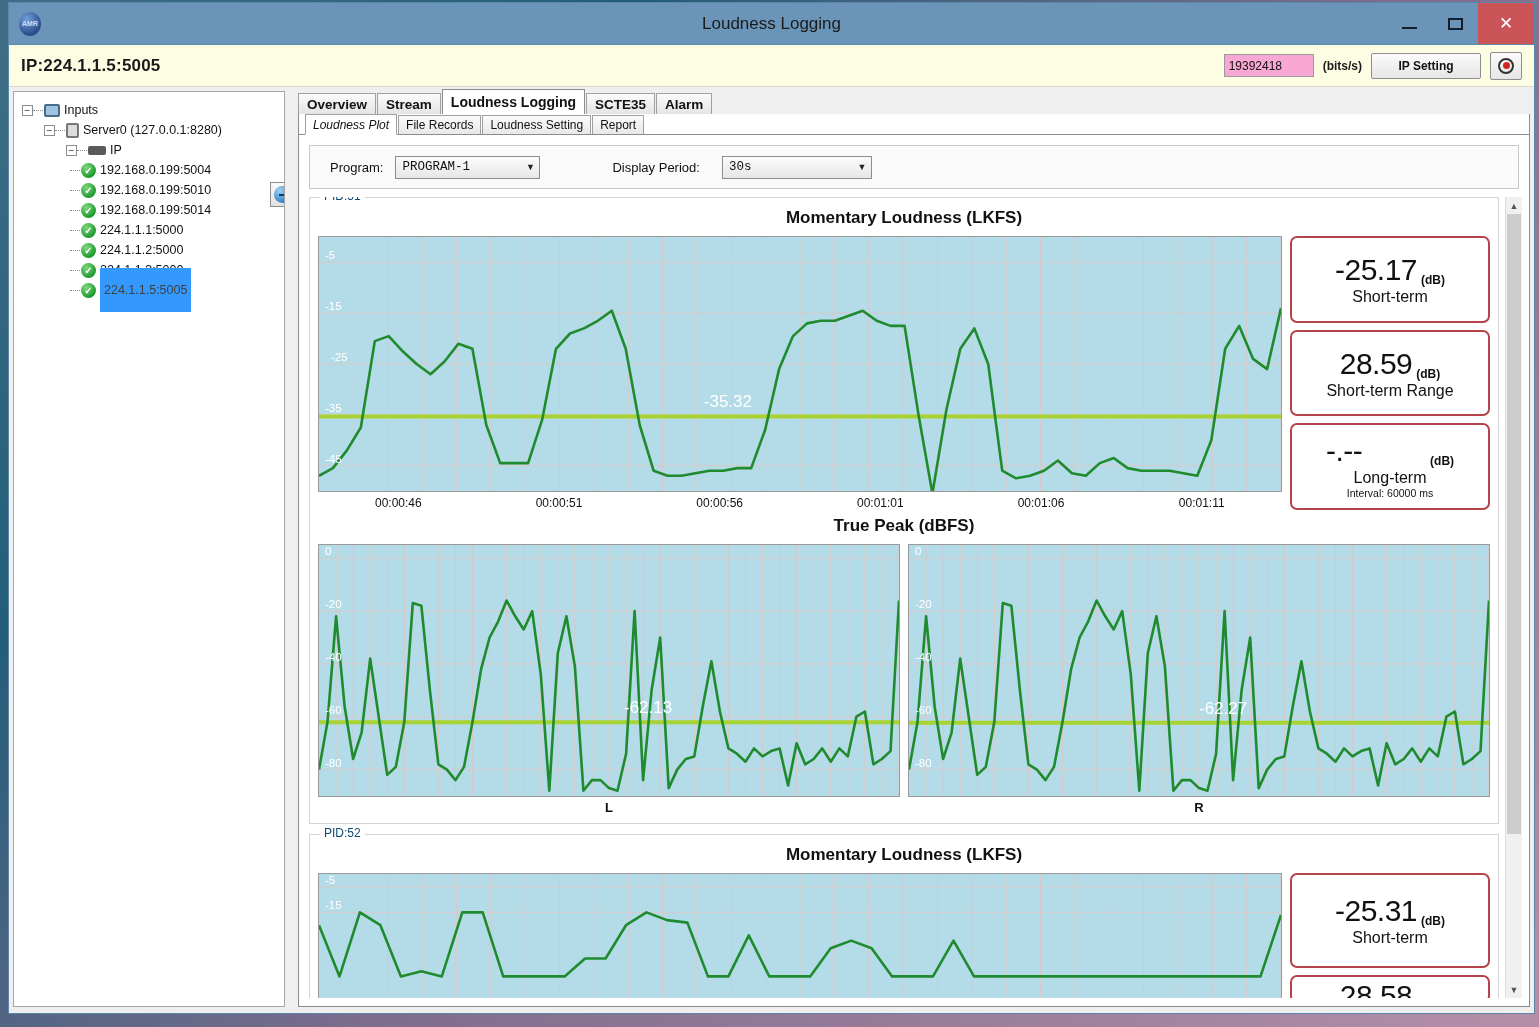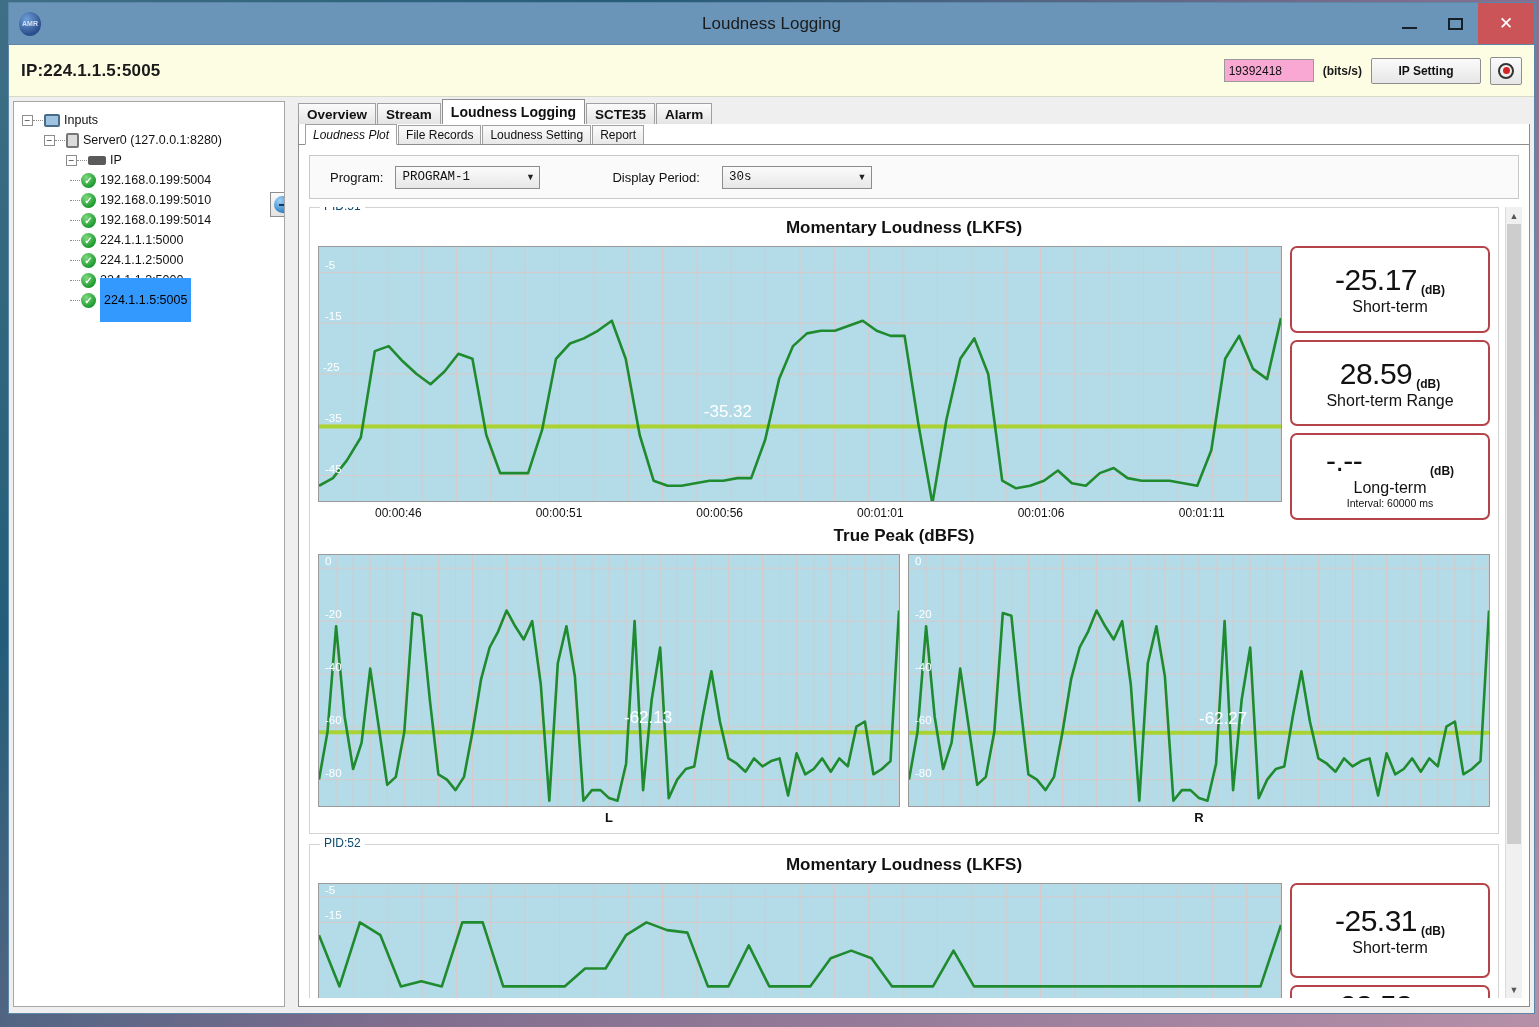--- a/index.html
+++ b/index.html
@@ -42,21 +42,21 @@
   .wbtn {
     width: 46px; display: flex; align-items: center; justify-content: center;
     color: #14212b; font-size: 15px;
   }
   .wbtn.close { background: #cb5458; color: #fff; width: 56px; font-size: 17px; }
   .min-glyph { width: 15px; height: 2px; background: #14212b; margin-top: 8px; }
   .max-glyph { width: 15px; height: 12px; border: 2px solid #14212b; }
 
   
   #ipband {
-    height: 52px; background: #fdfde4;
+    height: 42px; background: #fdfde4;
     border-bottom: 1px solid #d9d9c8;
     display: flex; align-items: center; padding: 8px 12px;
     flex: 0 0 auto;
   }
   #ip-label { font-size: 17px; font-weight: bold; color: #1a1a1a; letter-spacing: .2px; }
   #ipband-right { margin-left: auto; display: flex; align-items: center; gap: 9px; }
   #bitrate-input {
     width: 90px; height: 23px; border: 1px solid #9a9a9a; background: #f9a8d4;
     font-family: "Liberation Sans", sans-serif; font-size: 12px; padding: 0 4px; color: #111;
   }
@@ -87,21 +87,21 @@
   }
   .tnode { display: flex; align-items: center; height: 20px; font-size: 12.5px; color: #111; position: relative; }
   .expander {
     width: 11px; height: 11px; border: 1px solid #8d8d8d; background: #fff;
     display: flex; align-items: center; justify-content: center;
     font-size: 10px; line-height: 9px; color: #333; flex: 0 0 auto;
   }
   .dots { width: 10px; border-top: 1px dotted #8d8d8d; height: 1px; flex: 0 0 auto; }
   .ico { flex: 0 0 auto; margin: 0 4px 0 1px; display:flex; align-items:center; }
   .lbl { white-space: nowrap; }
-  .lbl.sel { background: #3399ff; color: #000000; padding: 15px 4px; }
+  .lbl.sel { background: #3399ff; color: #404040; padding: 15px 4px; }
   .leafrow { padding-left: 48px; }
   .green-check {
     width: 15px; height: 15px; border-radius: 50%;
     background: radial-gradient(circle at 35% 30%, #7ed97e, #17962a 75%);
     display: flex; align-items: center; justify-content: center;
     color: #fff; font-size: 10px; font-weight: bold;
   }
   .monitor-ico { width:16px;height:13px;border:2px solid #4a6b8a;background:#9fc4e2;border-radius:2px;}
   .server-ico { width:13px;height:15px;border:2px solid #777;background:#dcdcdc;border-radius:2px;}
   .plug-ico { width:18px;height:9px;background:#5a5a5a;border-radius:2px;}
@@ -403,21 +403,21 @@
                         <line x1="0" x2="962" y1="76.20000000000002" y2="76.20000000000002" stroke="#d7c9c9" stroke-width="1"></line>
                         <line x1="0" x2="962" y1="127" y2="127" stroke="#d7c9c9" stroke-width="1"></line>
                         <line x1="0" x2="962" y1="177.8" y2="177.8" stroke="#d7c9c9" stroke-width="1"></line>
                         <line x1="0" x2="962" y1="228.6" y2="228.6" stroke="#d7c9c9" stroke-width="1"></line>
                         <line x1="0" x2="962" y1="179.4256" y2="179.4256" stroke="#a8d333" stroke-width="4"></line>
                         <path d="M0.0,238.8 L13.9,231.1 L27.9,213.4 L41.8,190.5 L55.8,104.1 L69.7,99.1 L83.7,114.3 L97.6,127.0 L111.5,137.2 L125.5,124.5 L139.4,106.7 L153.4,111.8 L167.3,188.0 L181.2,226.1 L195.2,226.1 L209.1,226.1 L223.1,182.9 L237.0,111.8 L251.0,96.5 L264.9,91.4 L278.8,83.8 L292.8,73.7 L306.7,111.8 L320.7,188.0 L334.6,233.7 L348.6,238.8 L362.5,238.8 L376.4,236.2 L390.4,233.7 L404.3,233.7 L418.3,231.1 L432.2,231.1 L446.1,193.0 L460.1,132.1 L474.0,99.1 L488.0,86.4 L501.9,83.8 L515.9,83.8 L529.8,78.7 L543.7,73.7 L557.7,83.8 L571.6,88.9 L585.6,88.9 L599.5,177.8 L613.4,256.5 L627.4,172.7 L641.3,111.8 L655.3,91.4 L669.2,127.0 L683.2,233.7 L697.1,241.3 L711.0,238.8 L725.0,233.7 L738.9,223.5 L752.9,236.2 L766.8,238.8 L780.8,226.1 L794.7,221.0 L808.6,231.1 L822.6,233.7 L836.5,233.7 L850.5,233.7 L864.4,236.2 L878.3,238.8 L892.3,203.2 L906.2,111.8 L920.2,88.9 L934.1,121.9 L948.1,132.1 L962.0,71.1" fill="none" stroke="#1f8a2e" stroke-width="2.6" stroke-linejoin="round"></path>
                       </svg>
                     <div class="threshold-label" id="thr-m51" style="left: 40%; top: 155.426px;">-35.32</div>
                   <div class="ylabel" style="left: 6px; top: 12.4px;">-5</div>
                       <div class="ylabel" style="left: 6px; top: 63.2px;">-15</div>
-                      <div class="ylabel" style="left: 4px; top: 114px;">-25</div>
+                      <div class="ylabel" style="left: 12px; top: 114px;">-25</div>
                       <div class="ylabel" style="left: 6px; top: 164.8px;">-35</div>
                       <div class="ylabel" style="left: 6px; top: 215.6px;">-45</div>
                     </div>
                   <div class="xaxis" id="xaxis-m51">
                       <div class="xtick">00:00:46</div>
                       <div class="xtick">00:00:51</div>
                       <div class="xtick">00:00:56</div>
                       <div class="xtick">00:01:01</div>
                       <div class="xtick">00:01:06</div>
                       <div class="xtick">00:01:11</div>

